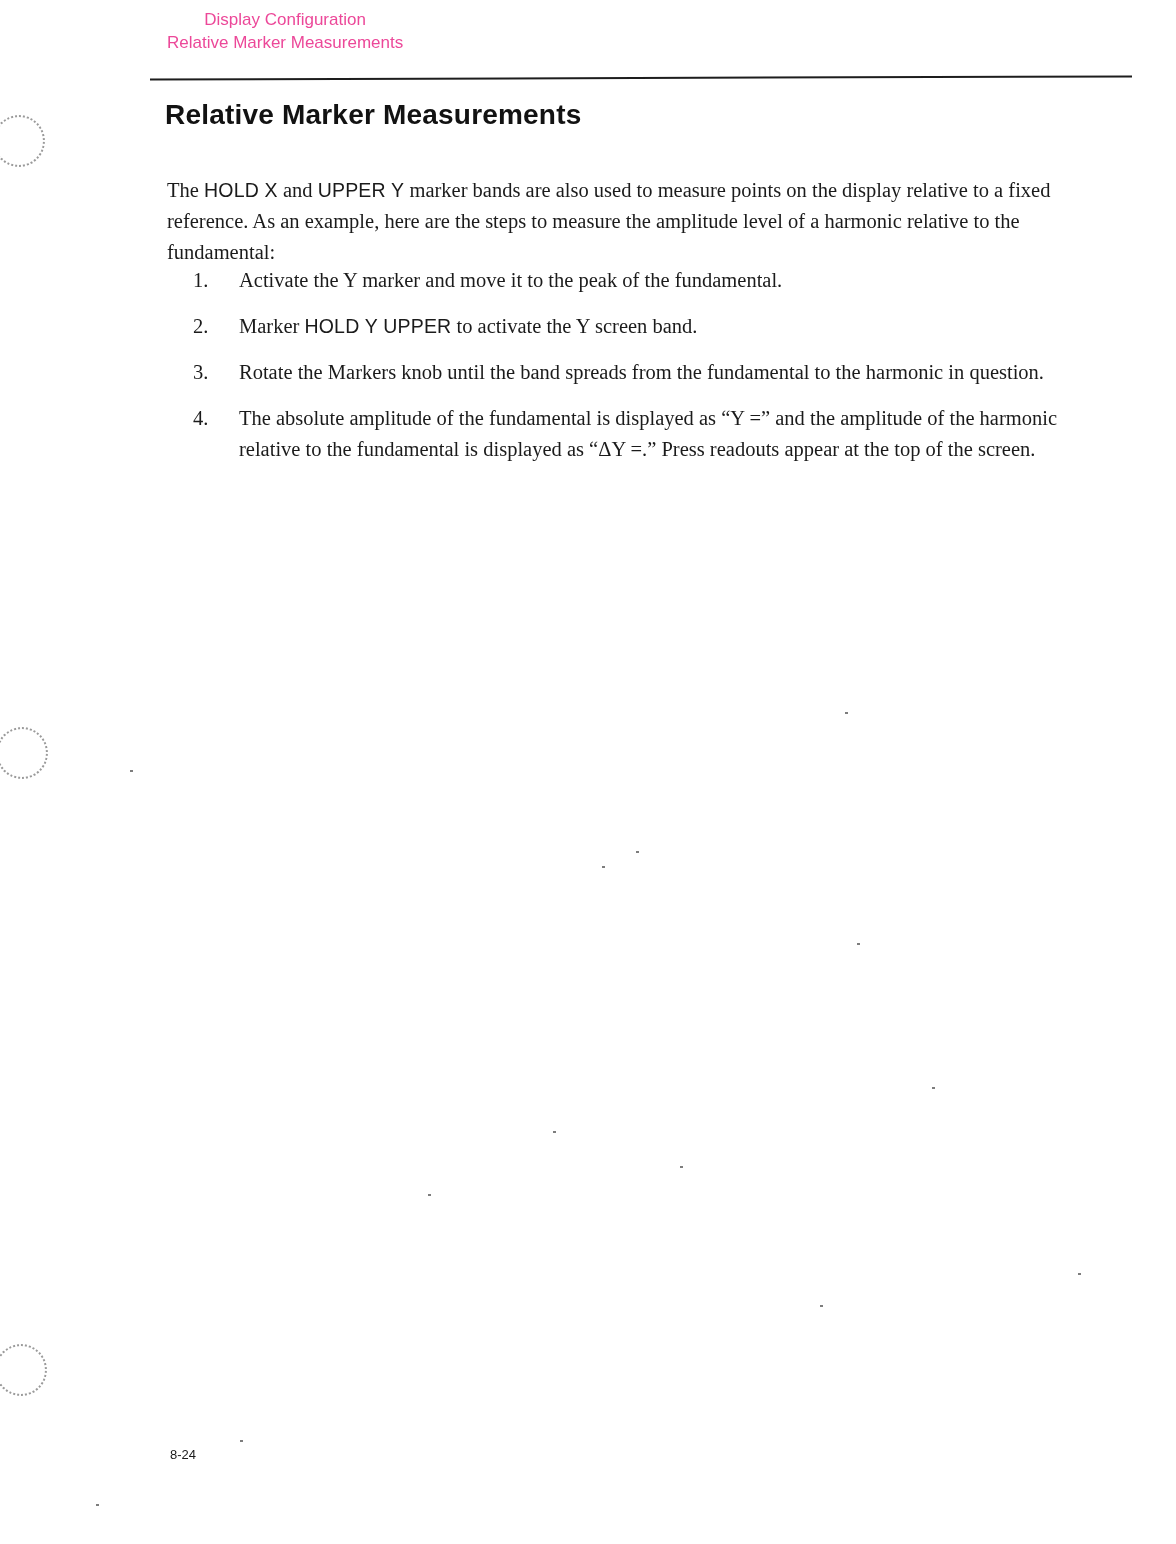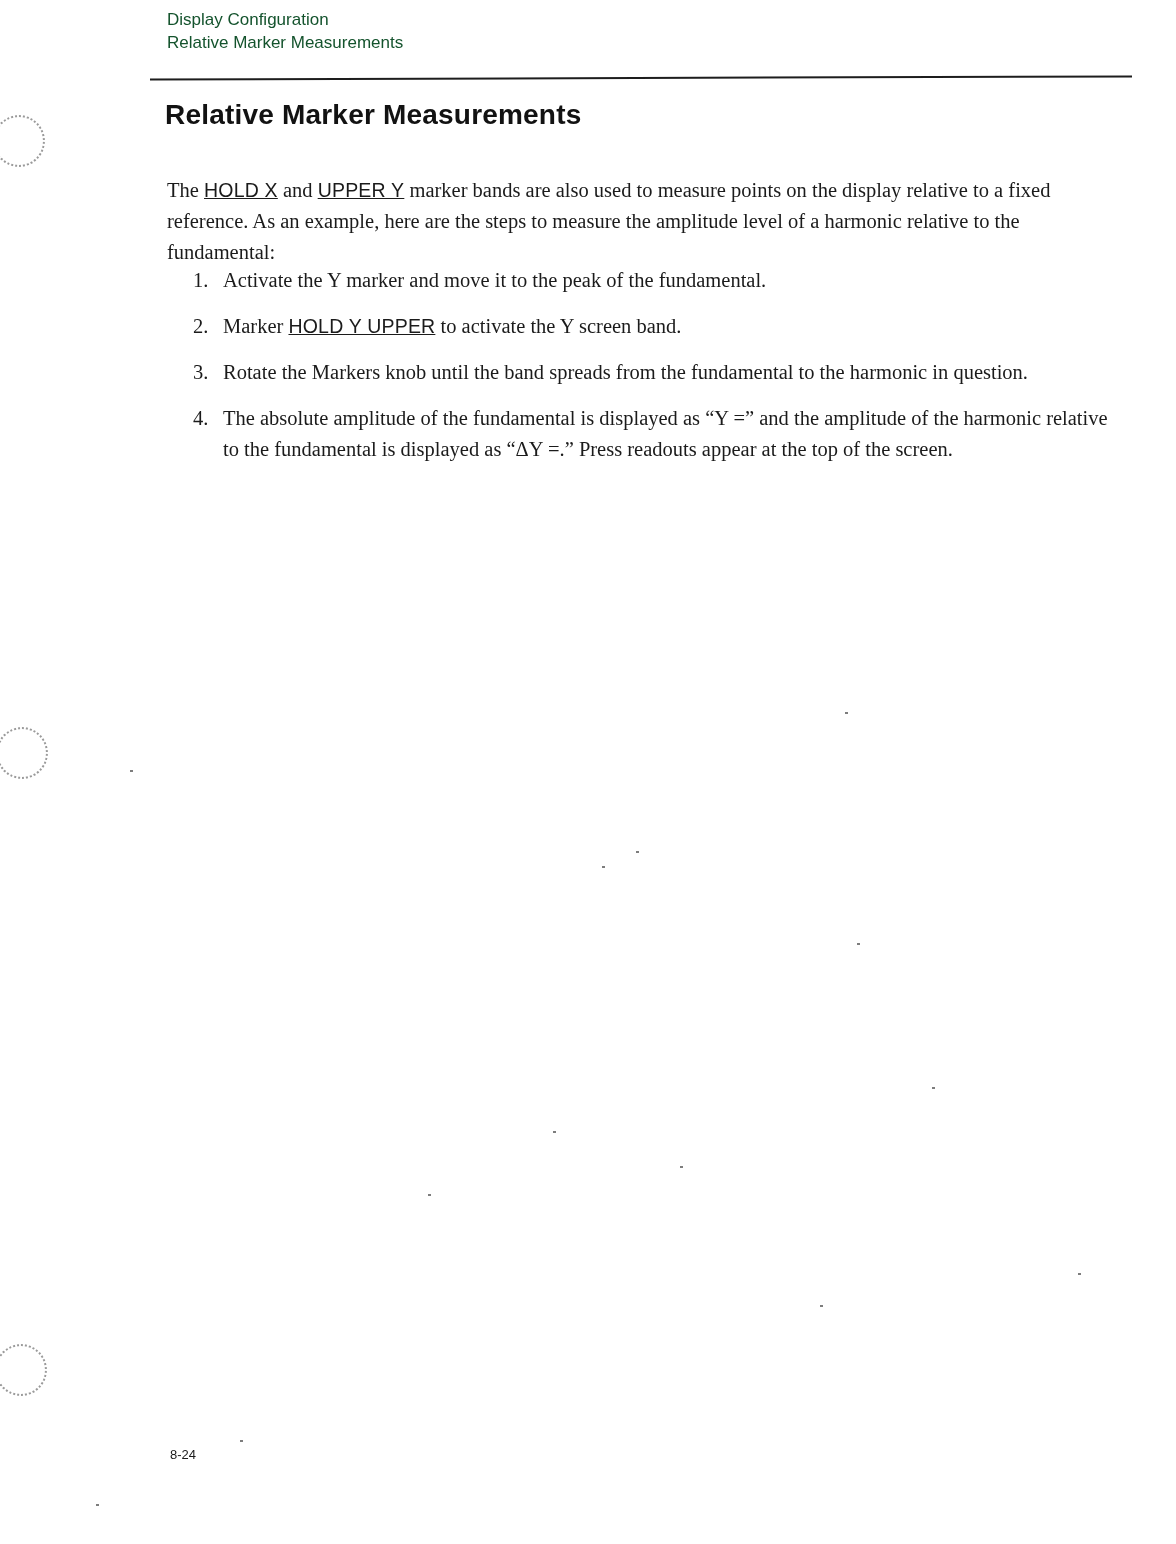--- a/index.html
+++ b/index.html
@@ -14,21 +14,22 @@
     width: 1176px; height: 1544px;
     background: #ffffff;
     overflow: hidden;
   }
   .running-header {
     position: absolute;
     left: 167px; top: 8px;
     font-family: "Liberation Sans", sans-serif;
     font-size: 17px;
     line-height: 23px;
-    color: #14532d;
+    color: #ec4899;
+    text-align: center;
   }
   .header-rule {
     position: absolute;
     left: 150px; top: 77px;
     width: 982px; height: 2px;
     background: #1d1d1d;
     transform: rotate(-0.18deg);
   }
   .section-title {
     position: absolute;
@@ -44,39 +45,38 @@
     left: 167px; top: 154px;
     width: 945px;
     font-size: 20.5px;
     line-height: 31px;
     text-align: left;
   }
   .keycap {
     font-family: "Liberation Sans", sans-serif;
     font-size: 19.5px;
     letter-spacing: 0.2px;
-    text-decoration: underline;
   }
   .steps {
     position: absolute;
     left: 193px; top: 265px;
     width: 915px;
   }
   .step {
     display: flex;
     align-items: flex-start;
     margin-bottom: 15px;
     font-size: 20.5px;
     line-height: 31px;
   }
   .step-num {
     width: 30px;
     flex-shrink: 0;
   }
-  .step-text { flex: 1; }
+  .step-text { flex: 1; margin-left: 16px; }
   .page-number {
     position: absolute;
     left: 170px; top: 1447px;
     font-family: "Liberation Sans", sans-serif;
     font-size: 13px;
     color: #1b1b1b;
   }
   .punch-hole {
     position: absolute;
     width: 52px; height: 52px;

